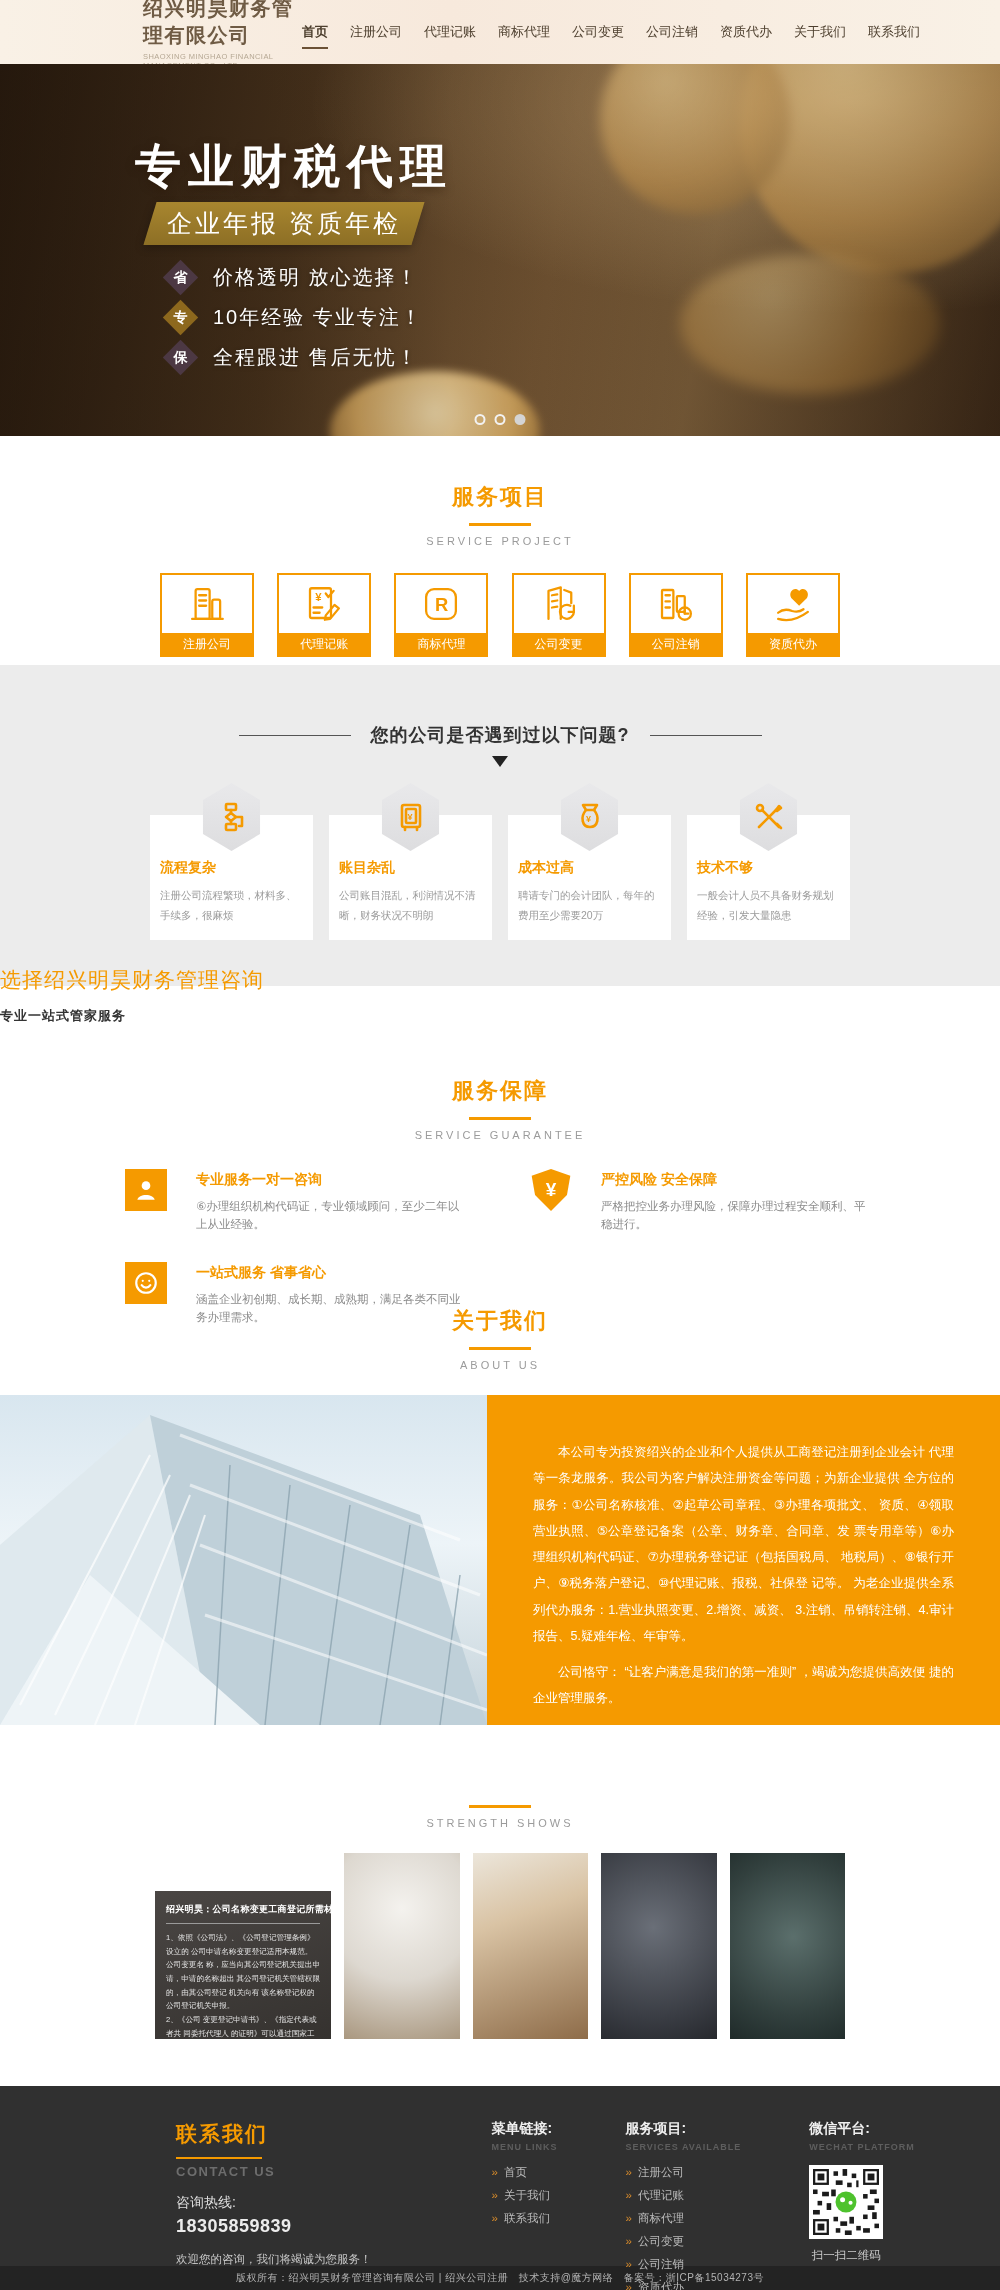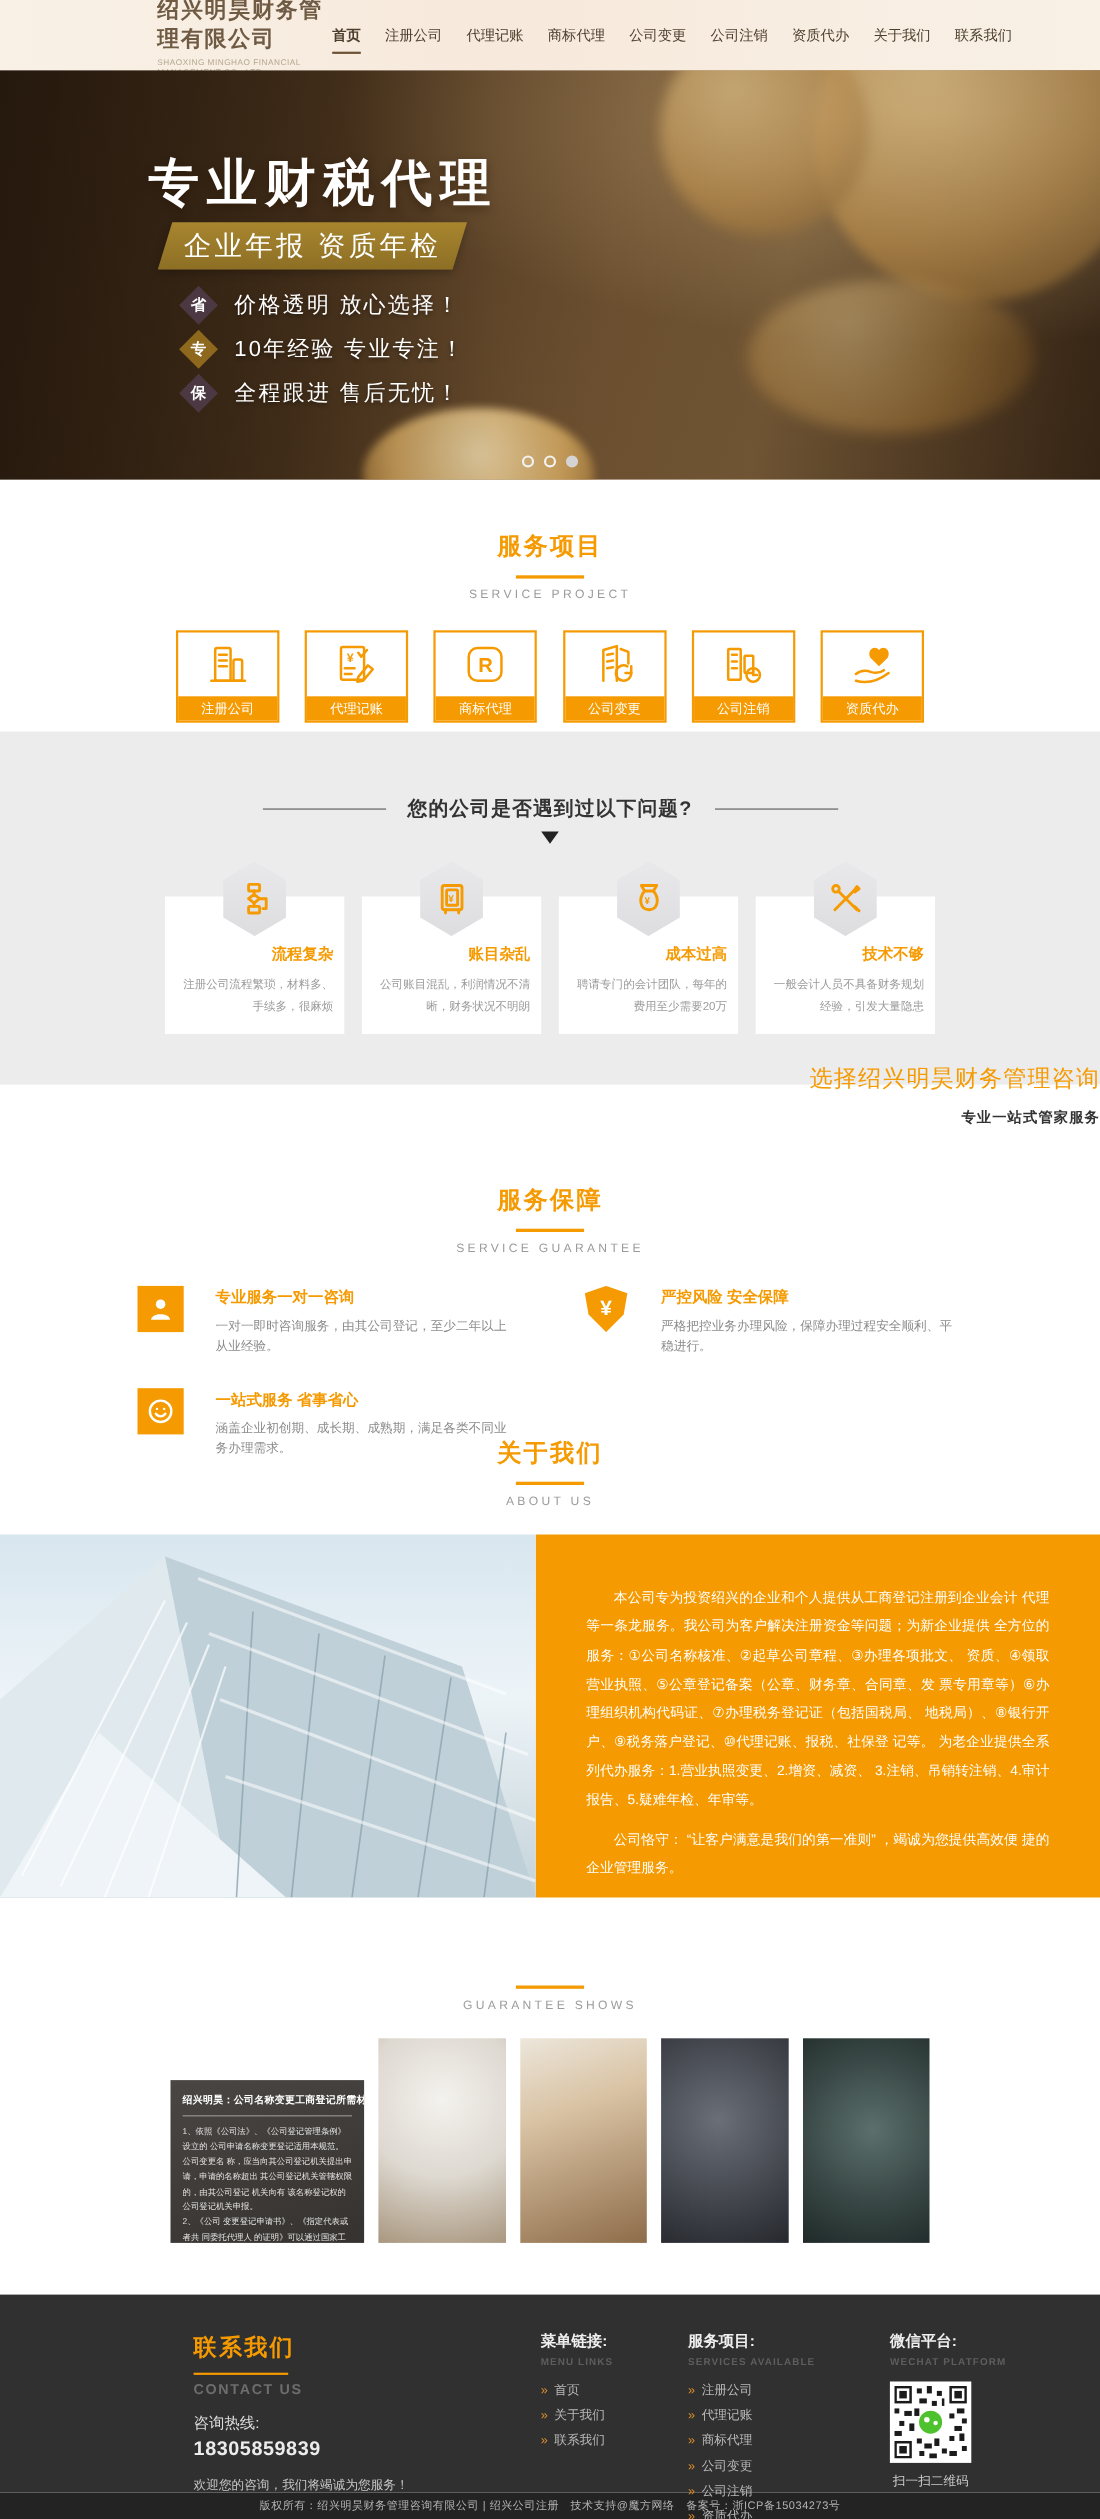--- a/index.html
+++ b/index.html
@@ -56,21 +56,21 @@
   .services { height:229px; padding-top:46px; }
   .service-row { width:680px; margin:26px auto 0; display:flex; justify-content:space-between; }
   .service-card { width:94px; border:2px solid #f59a00; background:#fff; text-align:center; cursor:pointer; }
   .service-ico { height:58px; display:flex; align-items:center; justify-content:center; }
   .service-ico svg { width:42px; height:42px; }
   .service-label { background:#f59a00; color:#fff; font-size:12px; height:22px; line-height:22px; }
   .oicon { stroke:#f59a00; fill:none; stroke-width:2.6; stroke-linecap:round; stroke-linejoin:round; }
   .oicon text { stroke:none; fill:#f59a00; font-weight:bold; font-family:"Liberation Sans",sans-serif; }
 
   
-  .problems { height:321px; background:#ececec; padding-top:58px; text-align:right; }
+  .problems { height:321px; background:#ececec; padding-top:58px; text-align:left; }
   .q-headrow { display:flex; align-items:center; justify-content:center; gap:20px; }
   .q-line { width:112px; height:1px; background:#555; }
   .q-title { font-size:18px; color:#333; font-weight:bold; letter-spacing:1px; }
   .q-arrow { width:0; height:0; margin:9px auto 0; border-left:8px solid transparent;
              border-right:8px solid transparent; border-top:11px solid #222; }
   .q-grid { width:700px; margin:16px auto 0; display:flex; gap:16px; }
   .q-col { flex:1; position:relative; padding-top:32px; }
   .hexagon { position:absolute; top:0; left:50%; transform:translateX(-50%);
              width:62px; height:68px; background:linear-gradient(180deg,#e9e9eb,#dddddf);
              clip-path:polygon(50% 0,96% 25%,96% 75%,50% 100%,4% 75%,4% 25%);
@@ -361,21 +361,21 @@
   <div class="g-grid">
     <div class="g-item">
       <div class="g-tile">
         <svg viewBox="0 0 24 24">
             <circle cx="12" cy="8" r="4" fill="#fff"></circle>
             <path d="M4 21c1-6 15-6 16 0z" fill="#fff"></path>
           </svg>
       </div>
       <div>
         <div class="g-title">专业服务一对一咨询</div>
-        <div class="g-desc">一对一即时咨询服务，由其公司登记，至少二年以上从业经验。</div>
+        <div class="g-desc">⑥办理组织机构代码证，专业领域顾问，至少二年以上从业经验。</div>
       </div>
     </div>
     <div class="g-item">
       <div class="g-tile shield">
         <span>¥</span>
       </div>
       <div>
         <div class="g-title">严控风险 安全保障</div>
         <div class="g-desc">严格把控业务办理风险，保障办理过程安全顺利、平稳进行。</div>
       </div>
@@ -433,21 +433,21 @@
     <div class="about-text">
       <p>本公司专为投资绍兴的企业和个人提供从工商登记注册到企业会计 代理等一条龙服务。我公司为客户解决注册资金等问题；为新企业提供 全方位的服务：①公司名称核准、②起草公司章程、③办理各项批文、 资质、④领取营业执照、⑤公章登记备案（公章、财务章、合同章、发 票专用章等）⑥办理组织机构代码证、⑦办理税务登记证（包括国税局、 地税局）、⑧银行开户、⑨税务落户登记、⑩代理记账、报税、社保登 记等。 为老企业提供全系列代办服务：1.营业执照变更、2.增资、减资、 3.注销、吊销转注销、4.审计报告、5.疑难年检、年审等。</p>
       <p>公司恪守： “让客户满意是我们的第一准则” ，竭诚为您提供高效便 捷的企业管理服务。</p>
     </div>
   </div>
 </div>
 
 <div class="strength">
   <div class="sec-head">
     <div class="sec-line"></div>
-    <div class="sec-sub">GUARANTEE SHOWS</div>
+    <div class="sec-sub">STRENGTH SHOWS</div>
   </div>
   <div class="gallery">
     <div class="doc-card">
       <div class="doc-title">绍兴明昊：公司名称变更工商登记所需材料说明</div>
       <div class="doc-body">1、依照《公司法》、《公司登记管理条例》设立的 公司申请名称变更登记适用本规范。 公司变更名 称，应当向其公司登记机关提出申请，申请的名称超出 其公司登记机关管辖权限的，由其公司登记 机关向有 该名称登记权的公司登记机关申报。</div>
       <div class="doc-body">2、《公司 变更登记申请书》、《指定代表或者共 同委托代理人 的证明》可以通过国家工商行政管理 总局《中国企业 登记网》 (http: qyj saic gov cn) 下载或者到</div>
     </div>
     <div class="photo photo-desk"></div>
     <div class="photo photo-meeting"></div>
     <div class="photo photo-laptop"></div>

